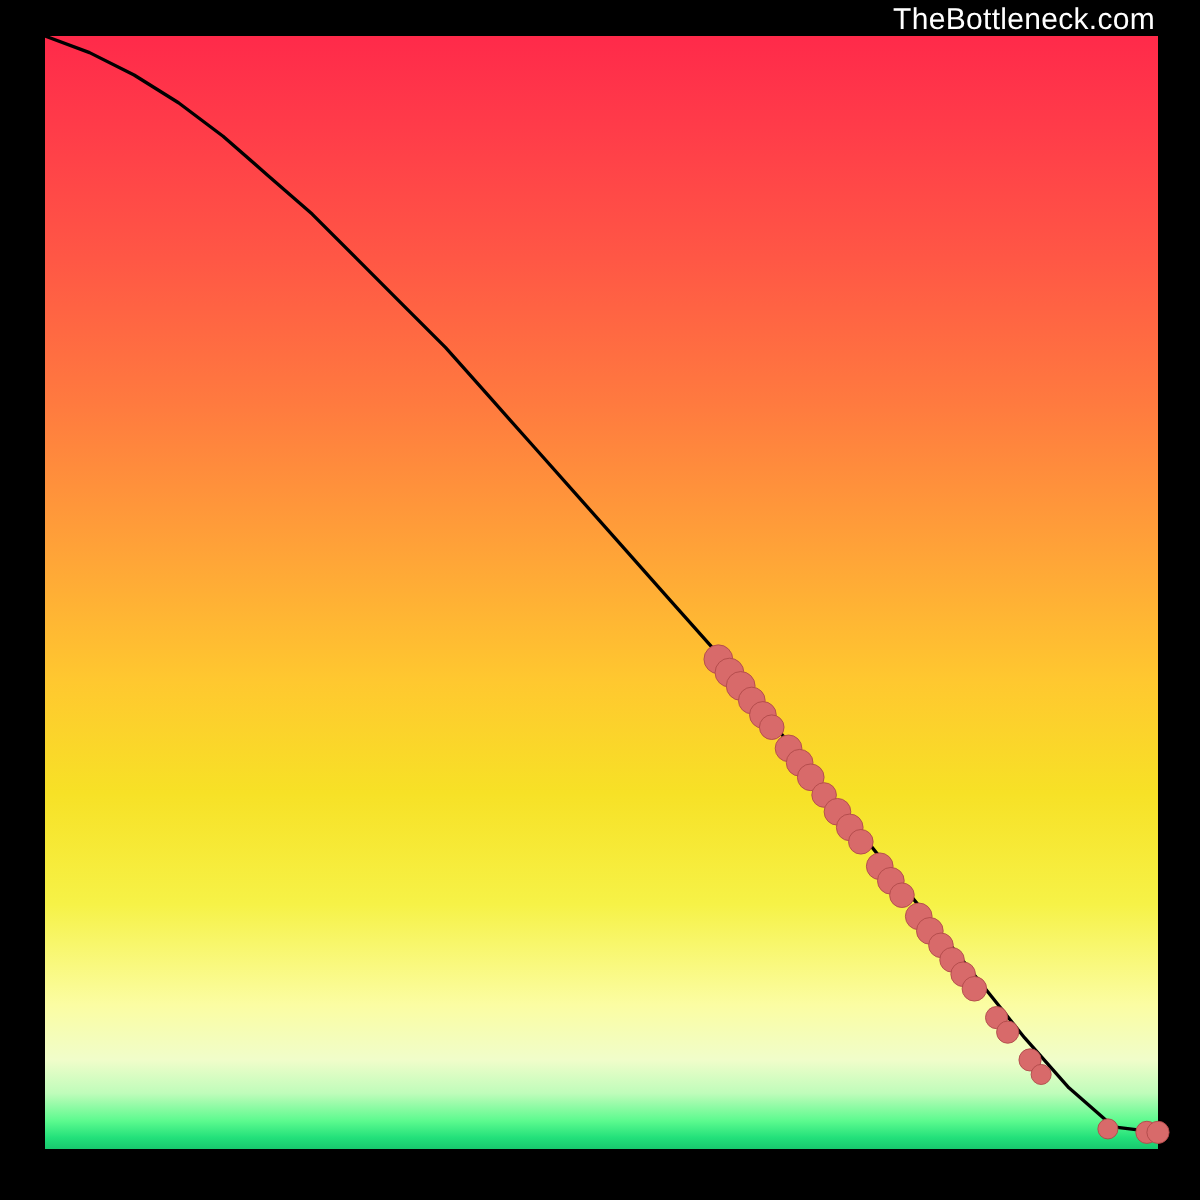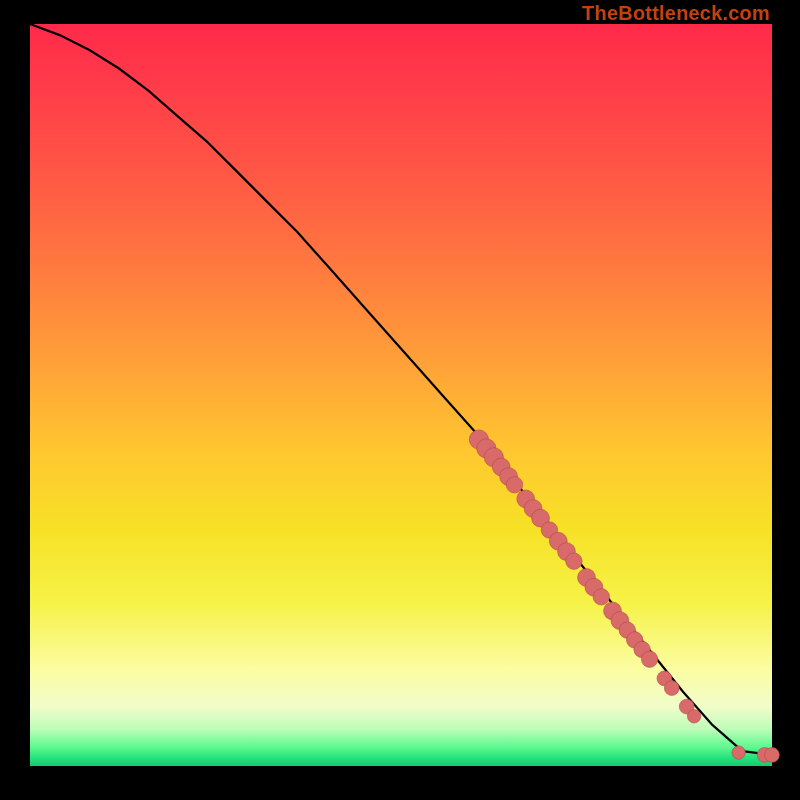--- a/index.html
+++ b/index.html
@@ -40,22 +40,22 @@
       #5bfa8e 97.5%,
       #22e07a 99%,
       #18c86e 100%
     );
   }
   .attribution {
     position: absolute;
     top: 2px;
     right: 30px;
     font-size: 20px;
-    font-weight: 700;
-    color: #c2410c;
+    font-weight: 400;
+    color: #ffffff;
     letter-spacing: 0.2px;
     text-align: right;
   }
   svg.curve {
     position: absolute;
     left: 0;
     top: 0;
     width: 742px;
     height: 742px;
     overflow: visible;

